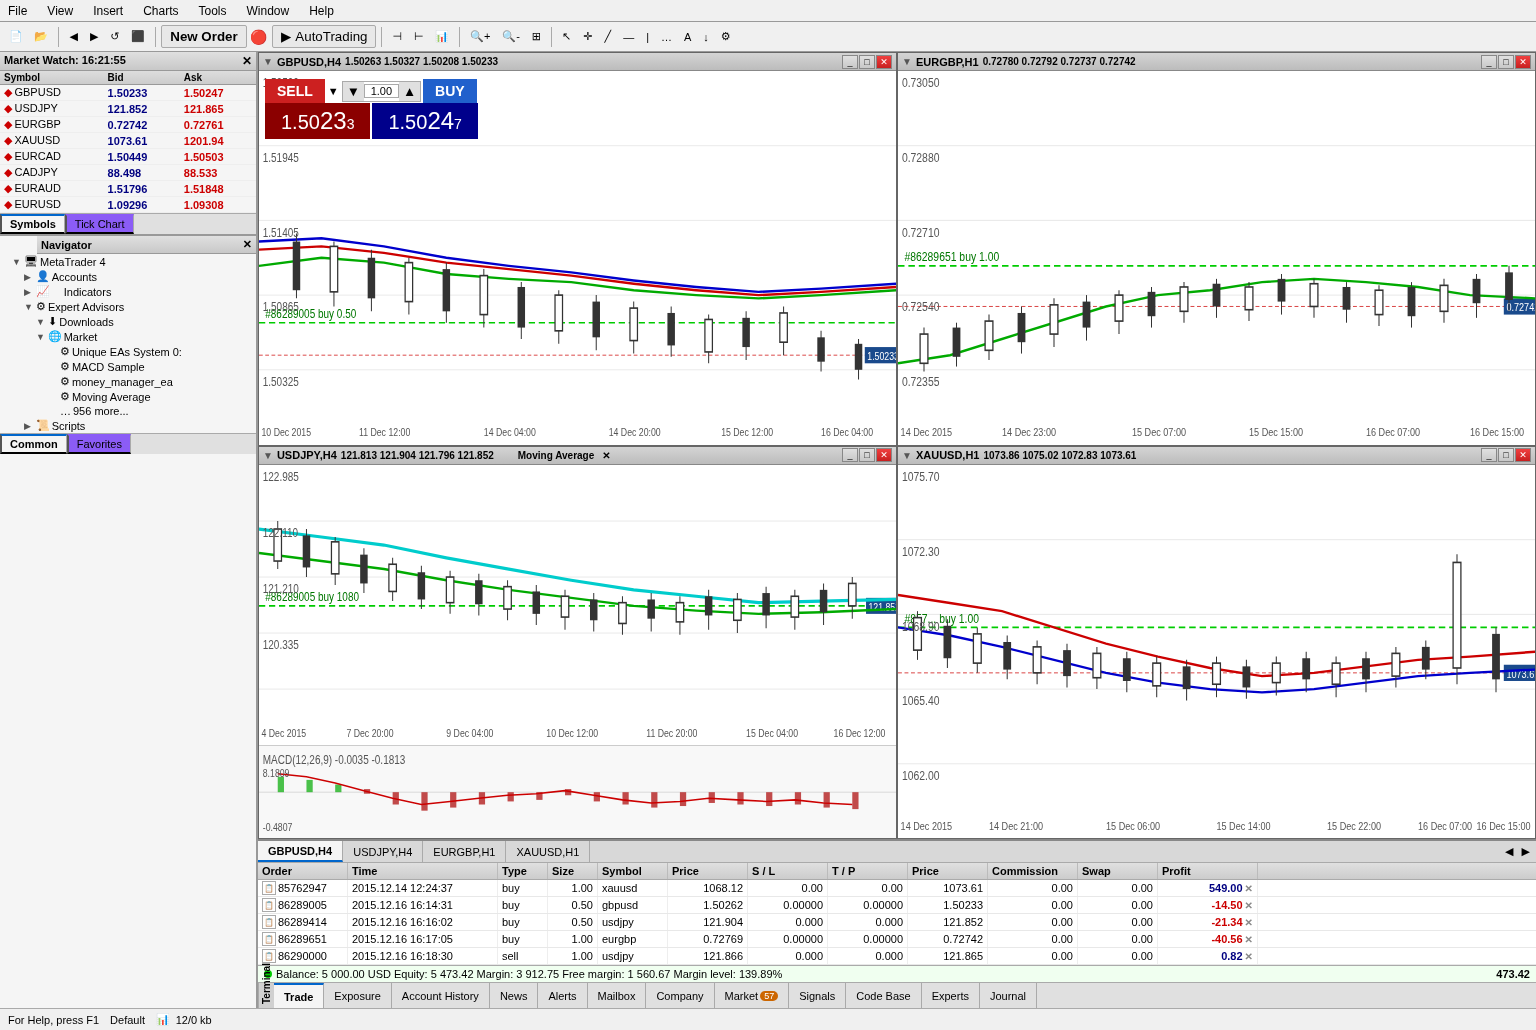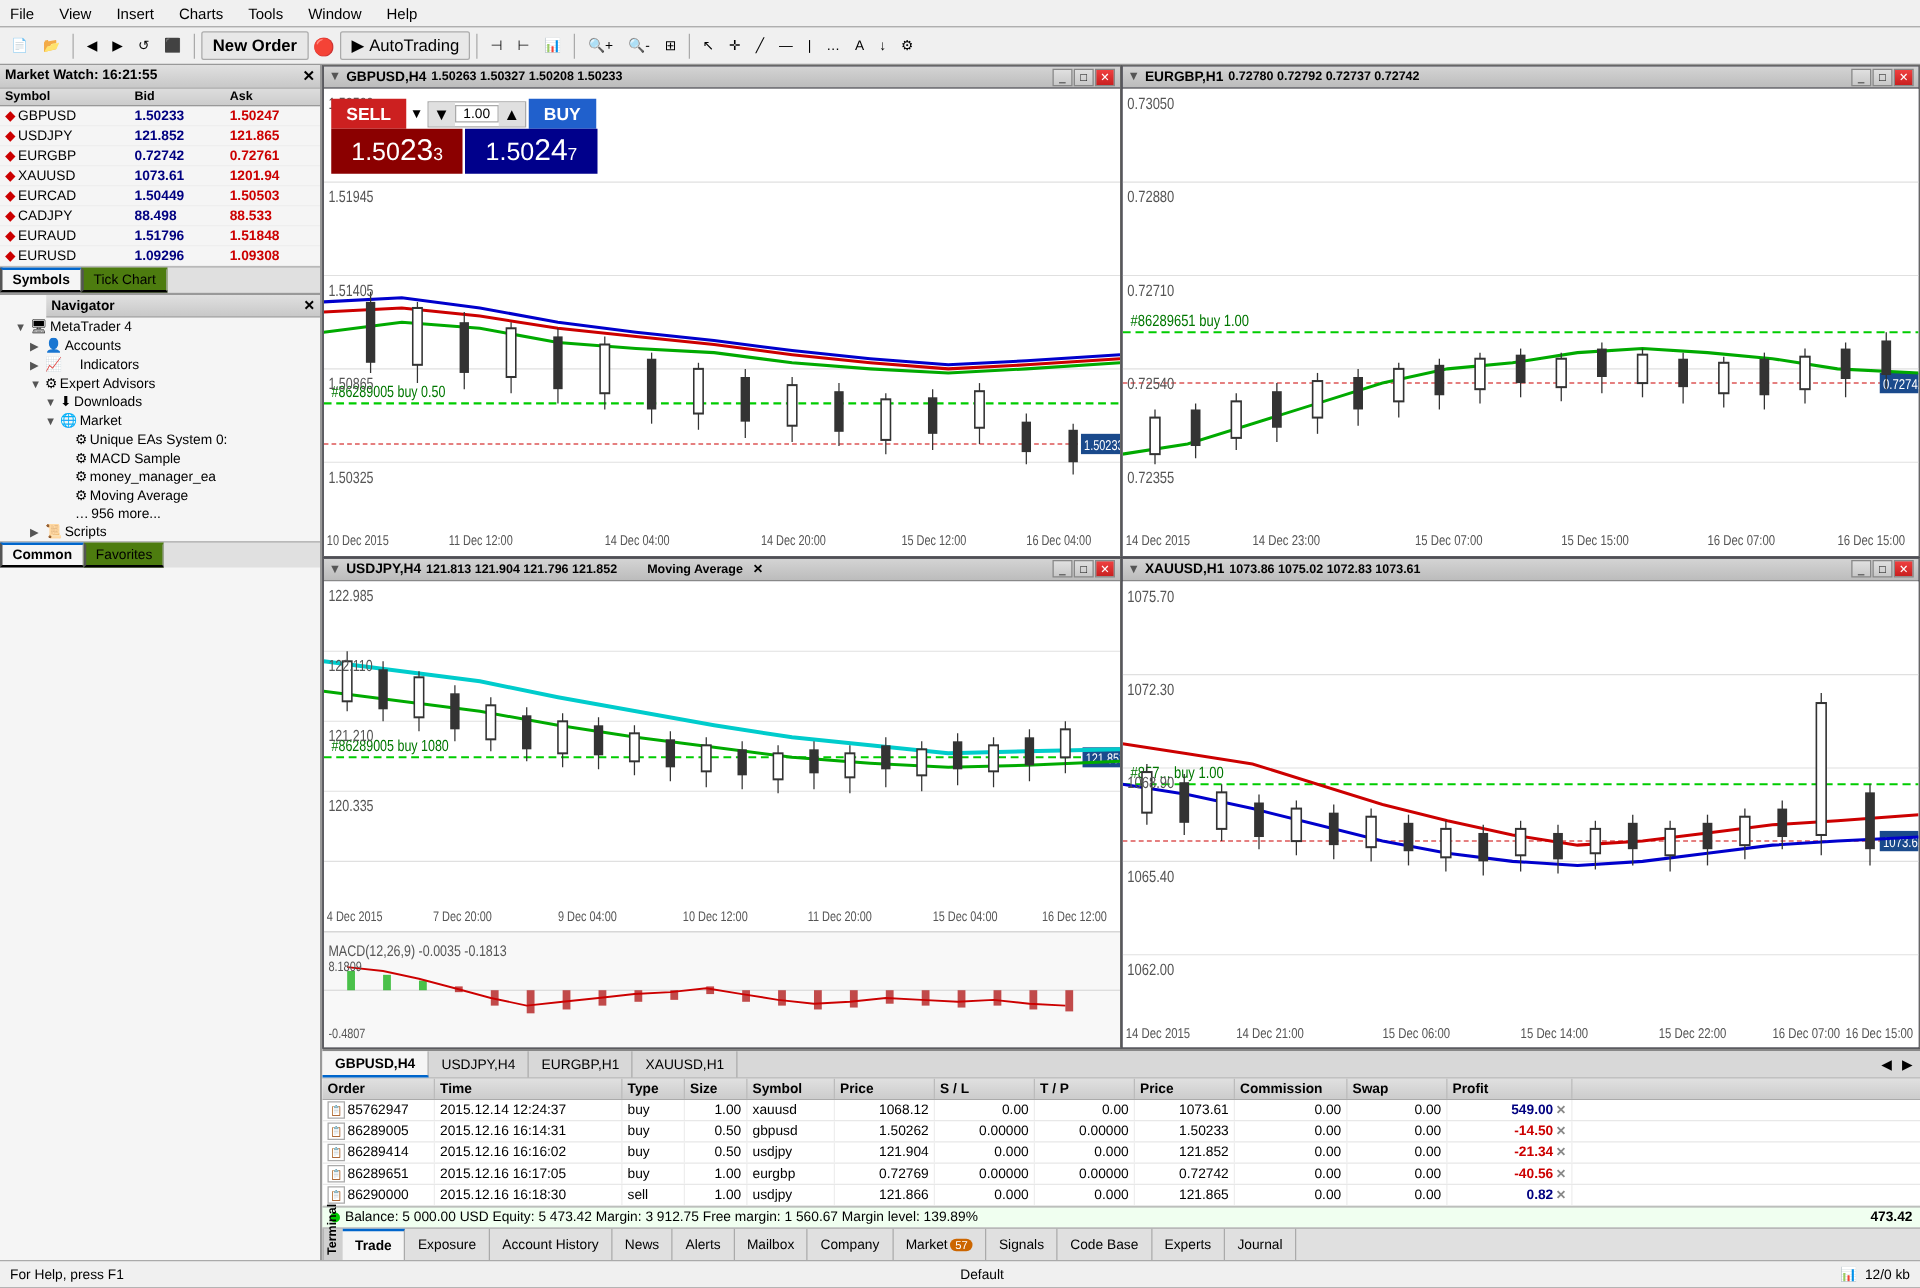--- a/index.html
+++ b/index.html
@@ -27,21 +27,21 @@
     .panel-header { background: linear-gradient(to bottom, #e0e0e0, #c8c8c8); border-bottom: 1px solid #999; padding: 2px 4px; font-weight: bold; font-size: 11px; display: flex; justify-content: space-between; align-items: flex-start; }
     .panel-close { cursor: pointer; font-size: 12px; }
     .market-watch-title { font-size: 11px; font-weight: bold; }
     
     #market-table { width: 100%; border-collapse: collapse; }
     #market-table th { background: linear-gradient(to bottom, #ddd, #ccc); border-bottom: 1px solid #999; padding: 1px 4px; text-align: left; font-weight: bold; font-size: 10px; }
     #market-table td { padding: 1px 4px; border-bottom: 1px solid #eee; font-size: 11px; }
     .symbol-dot { color: #cc0000; margin-right: 2px; }
     .bid-ask { color: #000080; font-weight: bold; }
     .tab-bar { display: flex; border-top: 1px solid #aaa; background: #e0e0e0; }
-    .tab-btn { padding: 2px 8px; cursor: pointer; border-right: 1px solid #aaa; font-size: 11px; background: #4d7c0f; border-top: 2px solid transparent; }
+    .tab-btn { padding: 2px 8px; cursor: pointer; border-right: 1px solid #aaa; font-size: 11px; background: #8b5cf6; border-top: 2px solid transparent; }
     .tab-btn.active { background: #f5f5f5; border-top: 2px solid #0066cc; font-weight: bold; }
     
     
     #navigator { flex: 1 1 auto; overflow-y: auto; min-height: 0; }
     .nav-header { background: linear-gradient(to bottom, #e0e0e0, #c8c8c8); border-bottom: 1px solid #999; padding: 2px 4px; font-weight: bold; font-size: 11px; display: flex; justify-content: space-between; align-items: center; margin-left: 37px; }
     .tree-item { padding: 1px 0; display: flex; align-items: center; gap: 2px; cursor: pointer; white-space: nowrap; overflow: hidden; }
     .tree-indent-1 { padding-left: 12px; }
     .tree-indent-2 { padding-left: 24px; }
     .tree-indent-3 { padding-left: 36px; }
     .tree-indent-4 { padding-left: 48px; }
@@ -84,21 +84,21 @@
     .orders-close-btn { cursor: pointer; color: #888; font-size: 10px; margin-left: 2px; }
     
     
     #bottom-tabs { background: #e0e0e0; border-top: 1px solid #aaa; display: flex; align-items: stretch; height: 26px; }
     .vertical-tab { writing-mode: vertical-rl; transform: rotate(180deg); background: #d0d0d0; border-right: 1px solid #aaa; padding: 4px 2px; cursor: pointer; font-size: 10px; font-weight: bold; }
     .bottom-tab { padding: 2px 10px; cursor: pointer; border-right: 1px solid #aaa; font-size: 11px; display: flex; align-items: center; }
     .bottom-tab.active { background: #f5f5f5; border-top: 2px solid #0066cc; font-weight: bold; }
     .bottom-tab-badge { background: #cc6600; color: white; border-radius: 8px; padding: 0 4px; font-size: 9px; margin-left: 2px; }
     
     
-    #statusbar-bottom { background: #f0f0f0; border-top: 1px solid #aaa; padding: 2px 8px; font-size: 11px; display: flex; align-items: center; justify-content: space-between; height: 22px; }
+    #statusbar-bottom { background: #f0f0f0; border-top: 1px solid #aaa; padding: 2px 8px; font-size: 11px; display: flex; align-items: center; justify-content: flex-start; height: 22px; gap: 11px; }
     .sell-btn { background: #cc2020; color: white; border: none; padding: 4px 12px; font-weight: bold; font-size: 14px; cursor: pointer; }
     .buy-btn { background: #2060cc; color: white; border: none; padding: 4px 12px; font-weight: bold; font-size: 14px; cursor: pointer; }
     .price-display { background: #1a1a8c; color: white; padding: 4px 16px; font-size: 20px; font-weight: normal; display: flex; align-items: baseline; }
     .price-main { font-size: 24px; }
     .price-sup { font-size: 14px; }
     .lot-control { display: flex; align-items: center; border: 1px solid #aaa; background: #fff; }
     .lot-control input { width: 40px; text-align: center; border: none; font-size: 12px; }
     .lot-btn { background: #e0e0e0; border: none; padding: 2px 4px; cursor: pointer; }
 
     

